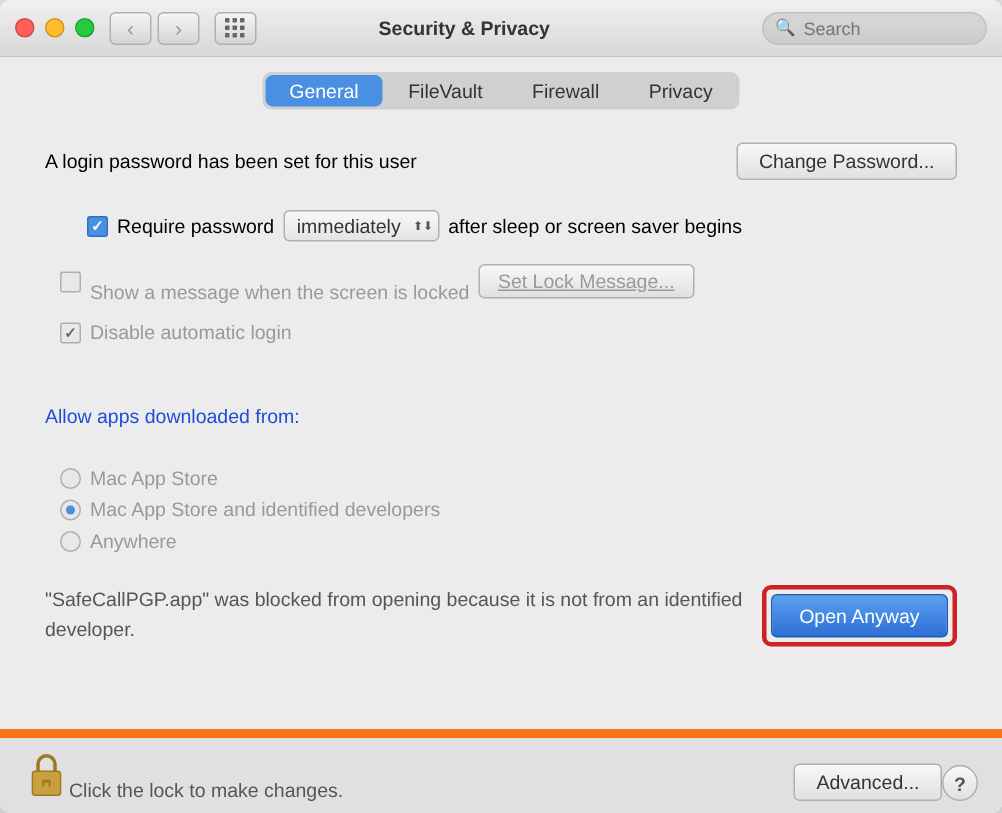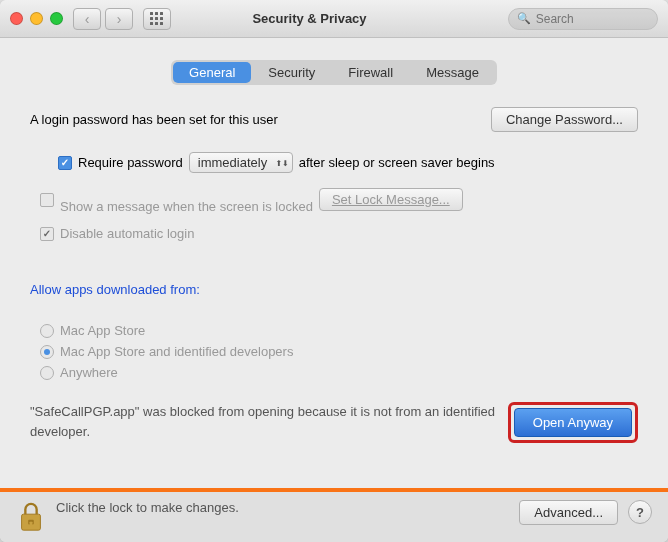--- a/index.html
+++ b/index.html
@@ -131,21 +131,21 @@
       outline: none;
       font-size: 12px;
       color: #666;
       width: 100%;
     }
 
     
     .tabs-bar {
       display: flex;
       justify-content: center;
-      padding: 22px 0 6px;
+      padding: 10px 0 6px;
       background: #ececec;
     }
 
     .tabs-container {
       display: flex;
       background: #d0d0d0;
       border-radius: 6px;
       padding: 2px;
       gap: 1px;
     }
@@ -394,25 +394,24 @@
       font-size: 13px;
       cursor: pointer;
       color: white;
       font-weight: 500;
       white-space: nowrap;
     }
 
     
     .bottom-bar {
       display: flex;
-      align-items: flex-start;
+      align-items: flex-end;
       padding: 8px 16px;
       background: #e0e0e0;
-      border-top: 4px solid #f97316;
-      gap: 10px;
+      border-top: 6px solid #f97316;
     }
 
     .lock-icon {
       width: 30px;
       height: 34px;
       display: flex;
       align-items: center;
       justify-content: center;
       flex-shrink: 0;
     }
@@ -484,23 +483,23 @@
     <div class="title-text">Security &amp; Privacy</div>
     <div class="search-box">
       <span class="search-icon-svg">🔍</span>
       <input class="search-input-field" type="text" placeholder="Search" style="">
     </div>
   </div>
 
   <div class="tabs-bar">
     <div class="tabs-container">
       <div class="tab active">General</div>
-      <div class="tab">Security</div>
+      <div class="tab">FileVault</div>
       <div class="tab">Firewall</div>
-      <div class="tab">Message</div>
+      <div class="tab">Privacy</div>
     </div>
   </div>
 
   <div class="content">
 
     <div class="login-row">
       <span>A login password has been set for this user</span>
       <button class="change-password-btn">Change Password...</button>
     </div>
 

